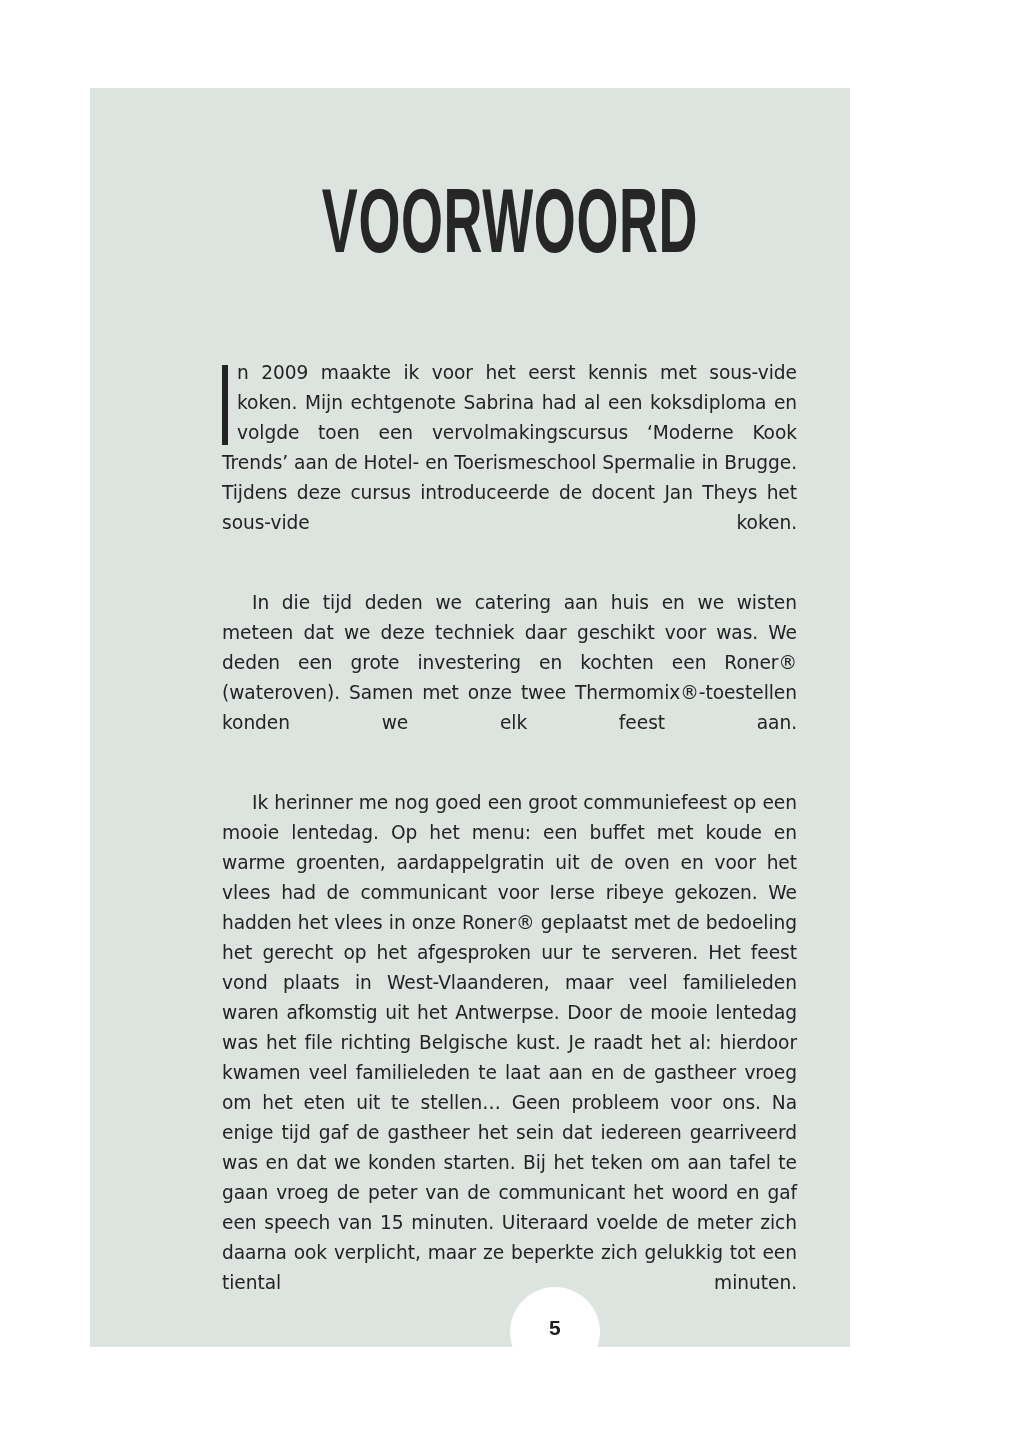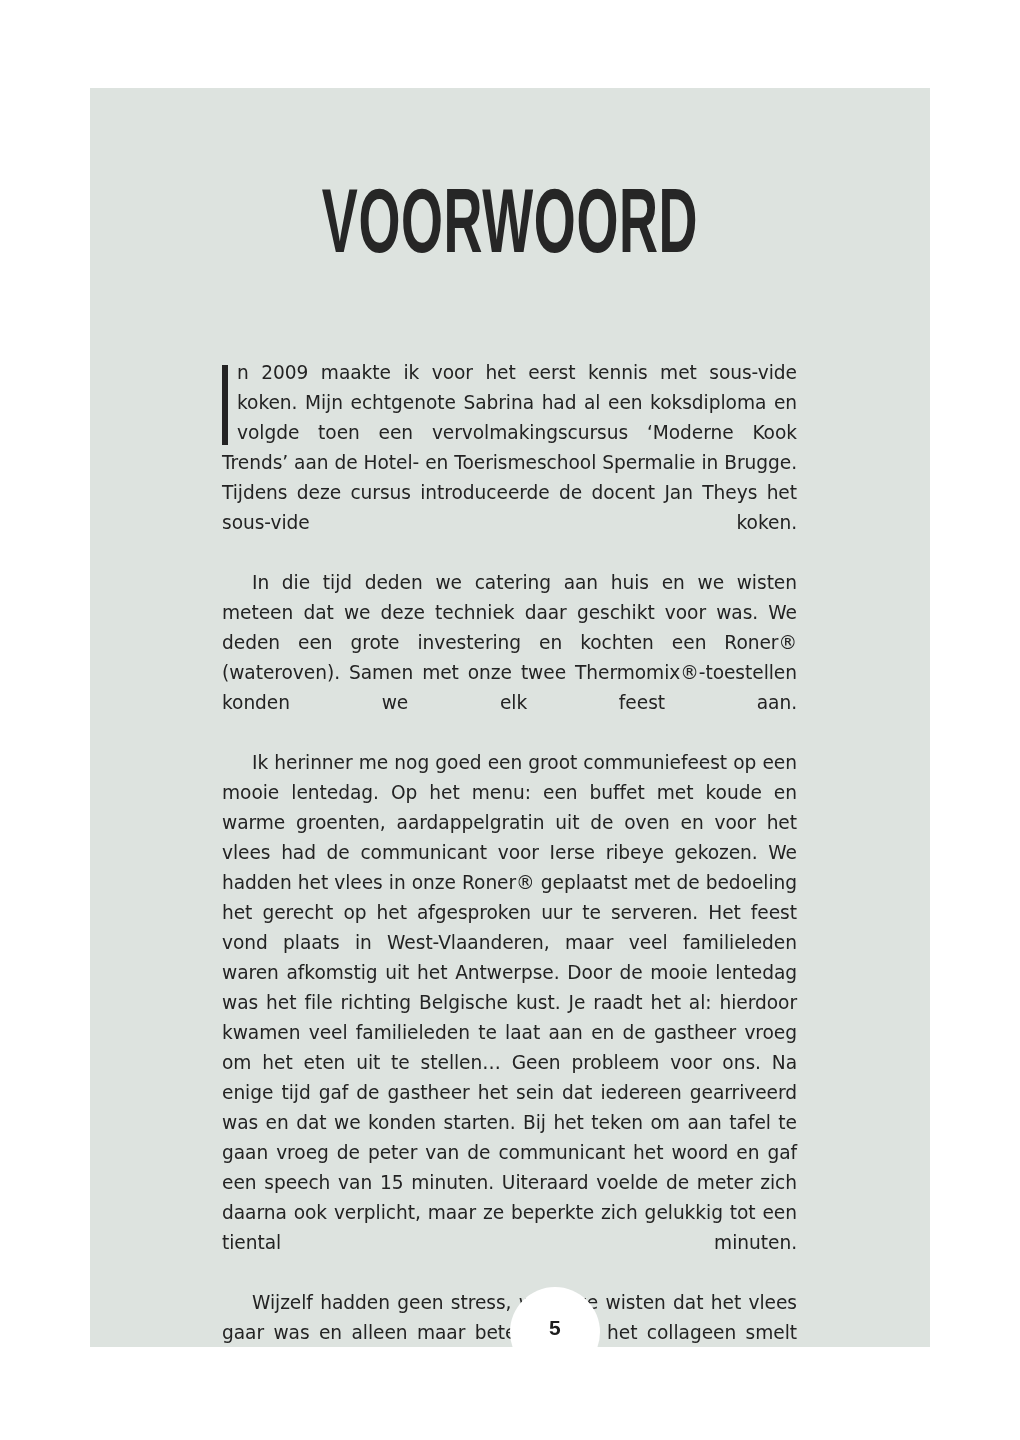--- a/index.html
+++ b/index.html
@@ -13,21 +13,21 @@
     position: relative;
     overflow: hidden;
     font-family: "DejaVu Sans", sans-serif;
   }
 
   
   #page-block {
     position: absolute;
     left: 90px;
     top: 88px;
-    width: 840px;
+    width: 760px;
     height: 1259px;
     background: #dde3df;
     overflow: hidden;
   }
 
   
   #chapter-title {
     position: absolute;
     left: 0;
     top: 92px;
@@ -60,20 +60,21 @@
     -webkit-hyphens: none;
     hyphens: none;
   }
 
   #body-column p {
     margin: 0;
   }
 
   #body-column p.indent {
     text-indent: 30px;
+    margin-top: 20px;
   }
 
   
   #body-column p::after {
     content: "";
     display: inline-block;
     width: 100%;
   }
 
   

